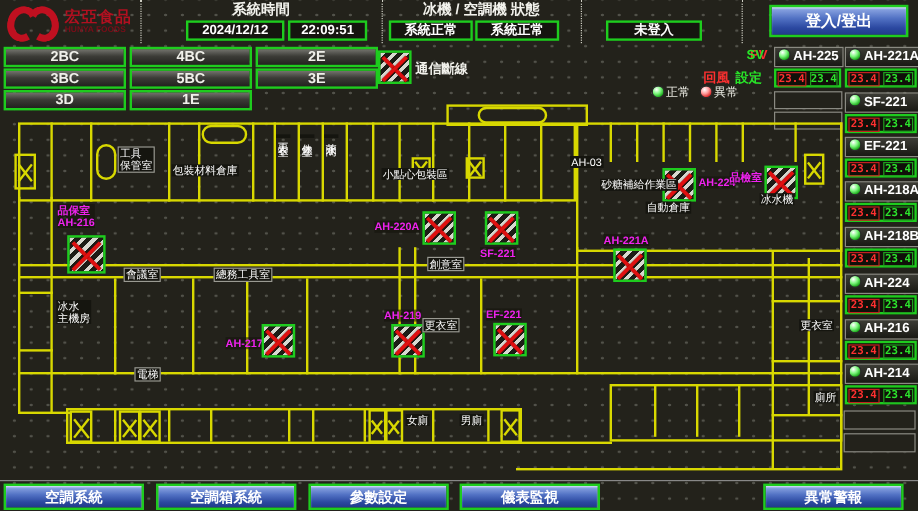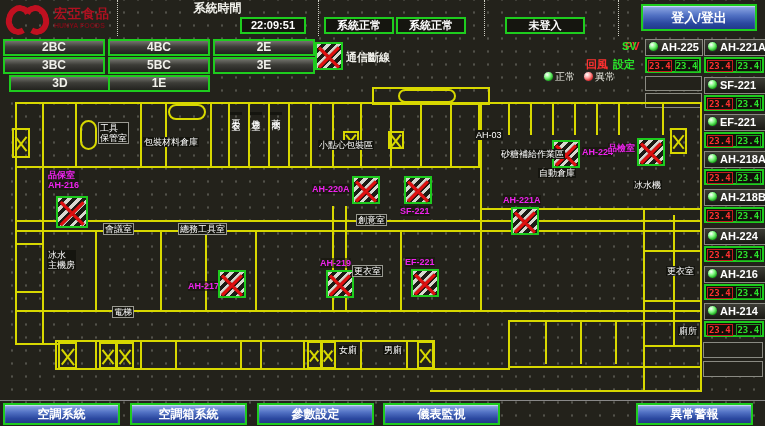--- a/index.html
+++ b/index.html
@@ -95,38 +95,40 @@
         <div class="logo-brand">宏亞食品</div>
         <div class="logo-sub">HUNYA FOODS</div>
       </div>
     </div>
     <span class="hsep" style="left:117px"></span>
     <span class="hsep" style="left:318px"></span>
     <span class="hsep" style="left:484px"></span>
     <span class="hsep" style="left:618px"></span>
 
     <div class="htitle" style="left:130px;width:175px">系統時間</div>
+    <div class="gbox" style="left:155px;top:17px;width:78px">2024/12/12</div>
     <div class="gbox" style="left:240px;top:17px;width:62px">22:09:51</div>
 
+    <div class="htitle" style="left:322px;width:158px">冰機 / 空調機 狀態</div>
     <div class="gbox" style="left:324px;top:17px;width:66px">系統正常</div>
     <div class="gbox" style="left:396px;top:17px;width:66px">系統正常</div>
 
     <div class="gbox" style="left:505px;top:17px;width:76px">未登入</div>
 
     <div class="bluebtn login-btn">登入/登出</div>
   </div>
 
   <div>
     <div class="fbtn" style="left:3px;top:39px">2BC</div>
     <div class="fbtn" style="left:108px;top:39px">4BC</div>
     <div class="fbtn" style="left:213px;top:39px">2E</div>
     <div class="fbtn" style="left:3px;top:57px">3BC</div>
     <div class="fbtn" style="left:108px;top:57px">5BC</div>
     <div class="fbtn" style="left:213px;top:57px">3E</div>
-    <div class="fbtn" style="left:9px;top:75px">3D</div>
+    <div class="fbtn" style="left:3px;top:75px">3D</div>
     <div class="fbtn" style="left:108px;top:75px">1E</div>
   </div>
 
   <div class="dev" style="left:315px;top:42px"></div>
   <div class="lgtext" style="left:346px;top:50px">通信斷線</div>
 
   <span class="lgtext pv" style="left:625px;top:40px">PV</span>
   <span class="lgtext sv" style="left:622px;top:40px">SV</span>
   <span class="lgtext pv" style="left:586px;top:57px">回風</span>
   <span class="lgtext sv" style="left:613px;top:57px">設定</span>
@@ -302,21 +304,21 @@
     <div class="mtag" style="left:400px;top:206px">SF-221</div>
 
     <div class="mtag" style="left:503px;top:195px">AH-221A</div>
     <div class="dev" style="left:511px;top:207px"></div>
 
     <div class="dev" style="left:552px;top:140px"></div>
     <div class="mtag" style="left:582px;top:147px">AH-224</div>
 
     <div class="mtag" style="left:608px;top:143px">品檢室</div>
     <div class="dev" style="left:637px;top:138px"></div>
-    <div class="rlabel" style="left:633px;top:180px">冰水機</div>
+    <div class="rlabel" style="left:633px;top:161px">冰水機</div>
 
     <div class="rlabel boxed" style="left:98px;top:122px">工具
 保管室</div>
     <div class="rlabel" style="left:143px;top:137px">包裝材料倉庫</div>
     <div class="rlabel vert" style="left:230px;top:112px">更衣室</div>
     <div class="rlabel vert" style="left:250px;top:112px">休息室</div>
     <div class="rlabel vert" style="left:270px;top:112px">茶水間</div>
     <div class="rlabel" style="left:318px;top:140px">小點心包裝區</div>
     <div class="rlabel" style="left:475px;top:130px">AH-03</div>
     <div class="rlabel" style="left:500px;top:149px">砂糖補給作業區</div>

